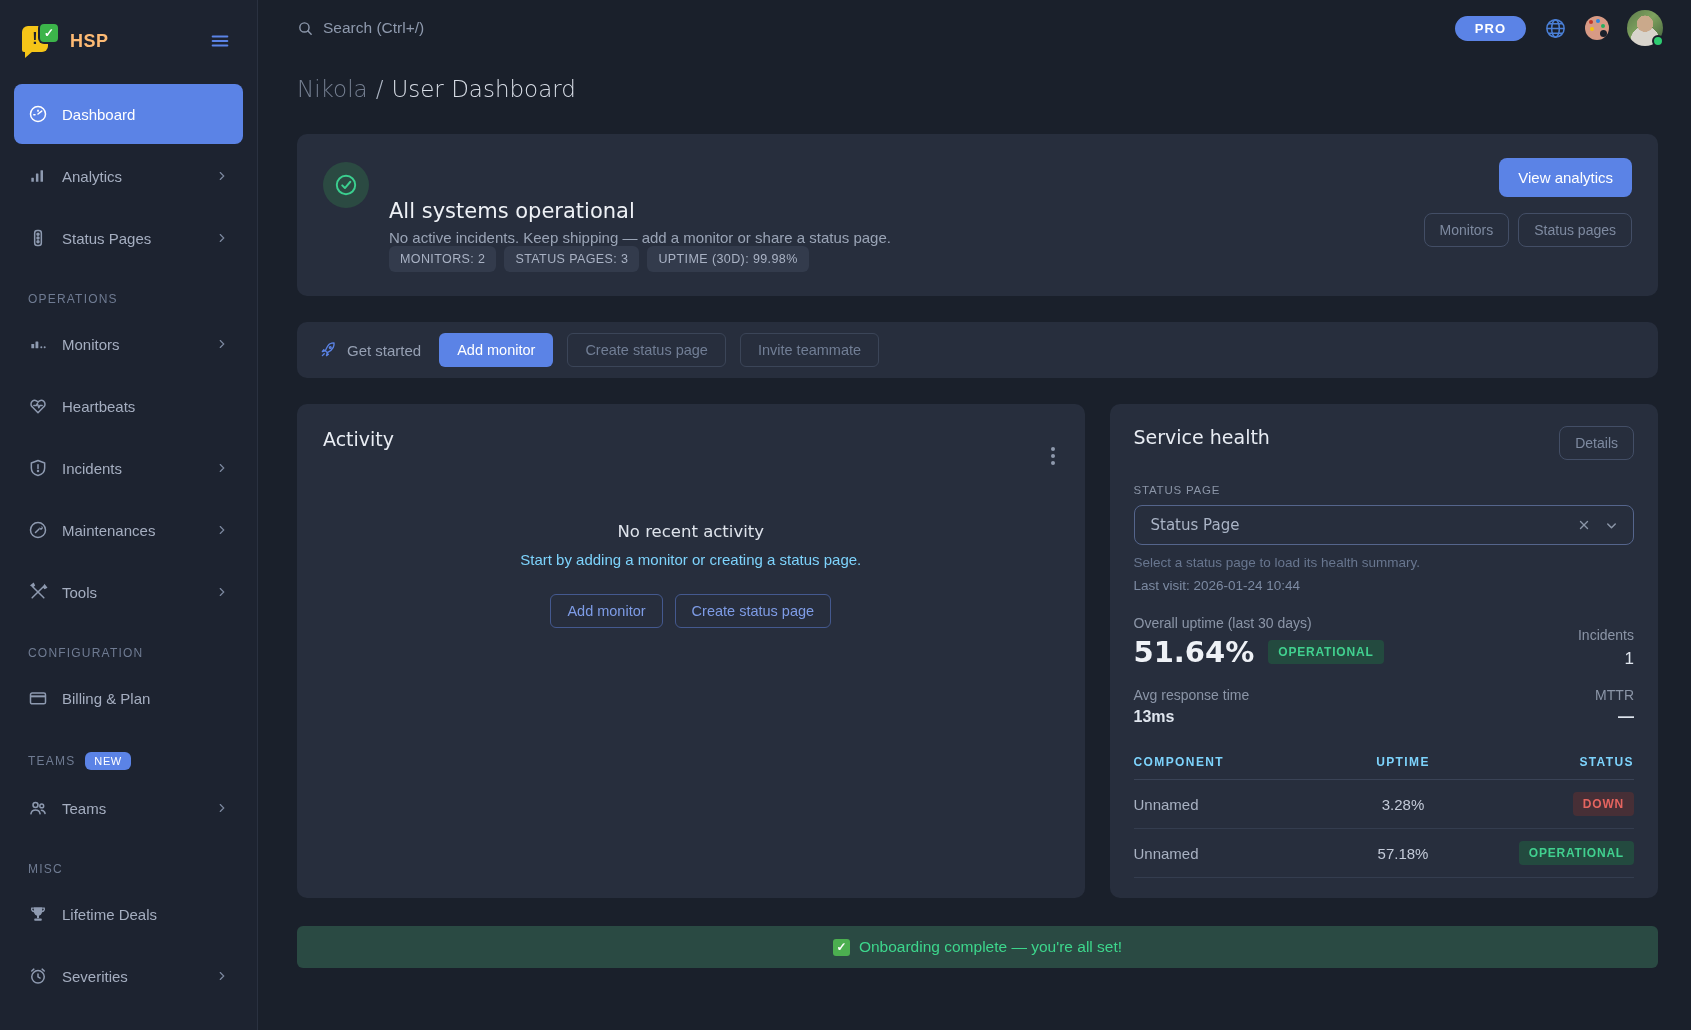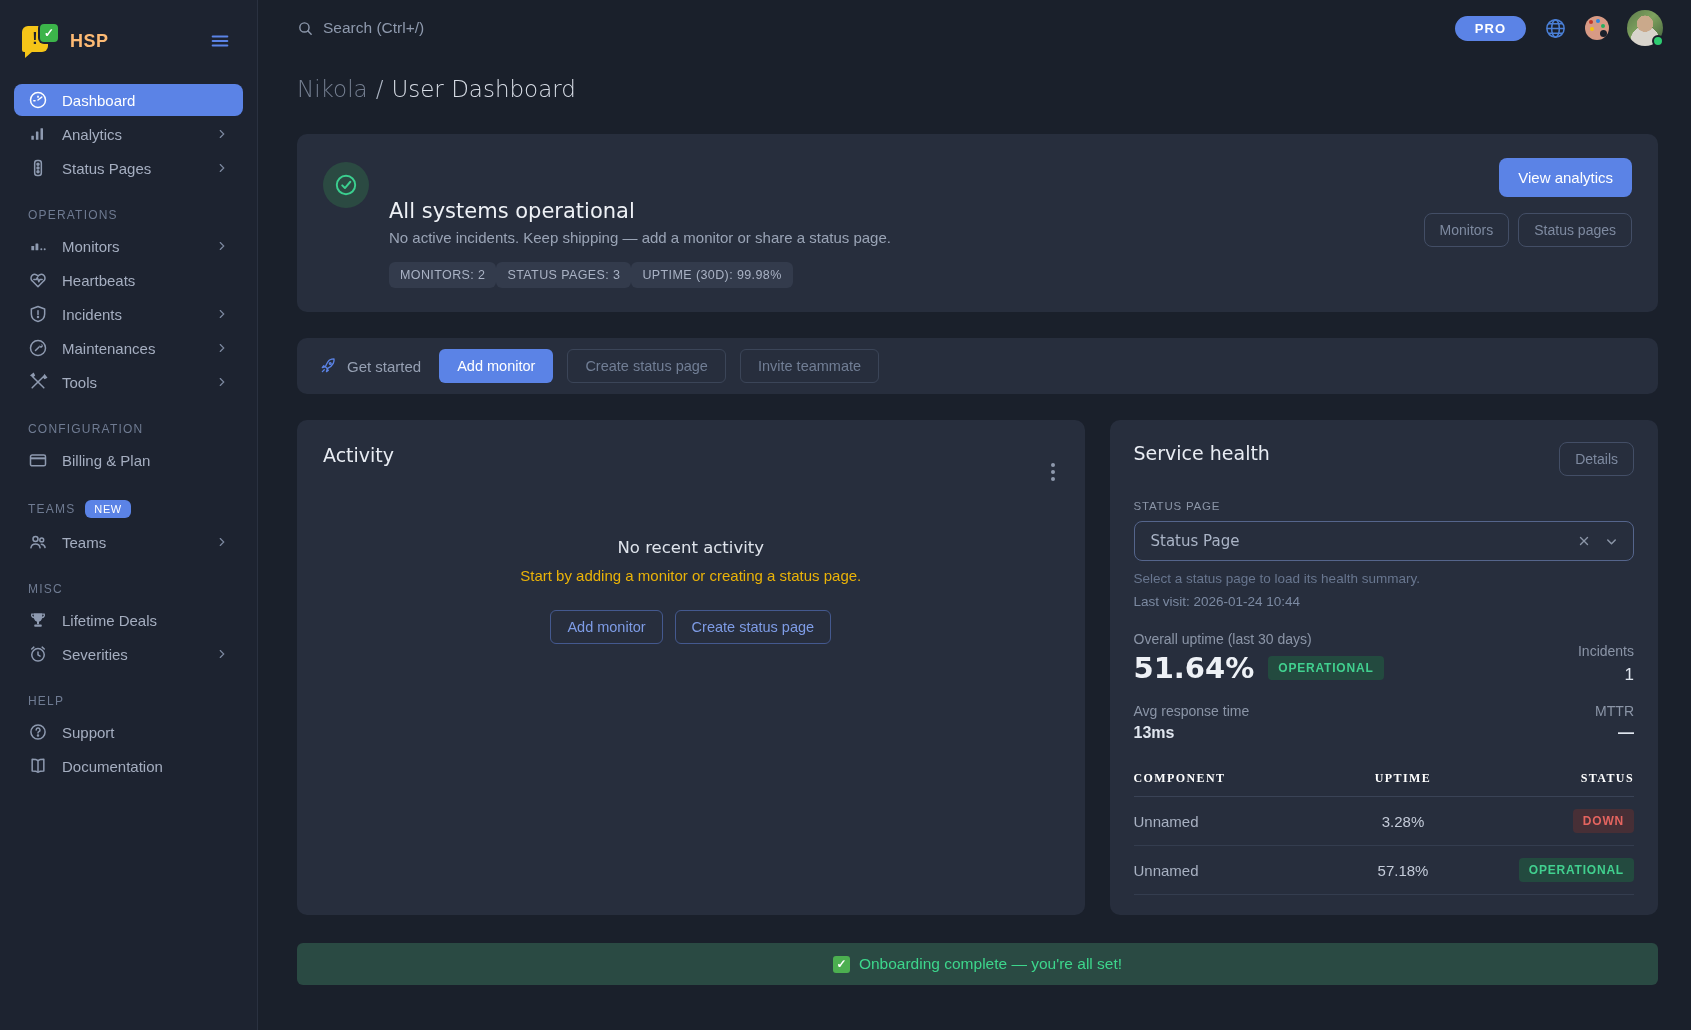--- a/index.html
+++ b/index.html
@@ -38,21 +38,21 @@
     background:#35bife; background:#3cb44a; border-radius:4px;
     display:flex; align-items:center; justify-content:center;
     color:#fff; font-size:12px; font-weight:bold;
     box-shadow:0 0 0 2px #1d2330;
   }
   .brand { font-size:18px; font-weight:bold; letter-spacing:.5px; color:#fdba74; flex:1; }
   .hamburger { color:#5b83e6; cursor:pointer; padding:4px; }
 
   .nav { padding:6px 0 0 0; }
   .nav-item {
-    display:flex; align-items:center; height:32px; margin:2px 14px;
+    display:flex; align-items:center; height:60px; margin:2px 14px;
     padding:0 14px; border-radius:8px; cursor:pointer;
     color:#a5aec0; font-size:15px;
   }
   .nav-item .ni-icon { width:20px; height:20px; margin-right:14px; color:#8e9ab0; }
   .nav-item .ni-label { flex:1; }
   .nav-item .ni-chev { color:#7d89a0; }
   .nav-item.active { background:#5b83e6; color:#ffffff; }
   .nav-item.active .ni-icon { color:#ffffff; }
   .section-hdr {
     display:flex; align-items:center; gap:10px;
@@ -112,21 +112,21 @@
 
   
   .hero { margin-top:32px; padding:24px 26px; display:flex; }
   .hero-left { display:flex; flex:1; }
   .ok-circle {
     width:46px; height:46px; border-radius:50%; background:#2b4a42;
     display:flex; align-items:center; justify-content:center; margin-right:20px; margin-top:4px;
   }
   .hero-title { font-family:"DejaVu Sans", sans-serif; font-size:21px; font-weight:400; color:#eef1f6;margin-top:41px; }
   .hero-sub { font-size:15px; color:#9aa4b6; margin-top:6px; }
-  .chip-row { display:flex; gap:0; margin-top:16px; }
+  .chip-row { display:flex; gap:8px; }
   .chip {
     background:#333b4c; color:#a9b2c4; font-size:12.5px; letter-spacing:.4px;
     padding:6px 11px; border-radius:6px;
   }
   .hero-right { display:flex; flex-direction:column; align-items:flex-end; justify-content:flex-start; gap:16px; }
   .btn-primary {
     background:#5b83e6; color:#fff; font-size:15px; border:none;
     padding:11px 19px; border-radius:8px; cursor:pointer; font-family:inherit;
   }
   .btn-ghost {
@@ -152,21 +152,21 @@
   .cols { display:flex; gap:25px; margin-top:26px; align-items:stretch; }
   .activity-card { flex:795; min-height:432px; padding:24px 26px; position:relative; }
   .health-card { flex:541; padding:22px 24px 20px 24px; }
 
   .card-title { font-family:"DejaVu Sans", sans-serif; font-size:19px; font-weight:400; color:#e8ecf3; }
   .kebab { position:absolute; top:36px; right:26px; cursor:pointer; padding:4px; }
   .kebab i { display:block; width:4px; height:4px; border-radius:50%; background:#8e99ad; margin:3px 0; }
 
   .empty-wrap { text-align:center; margin-top:72px; }
   .empty-title { font-family:"DejaVu Sans", sans-serif; font-size:16.5px; color:#dfe4ec; }
-  .empty-sub { font-size:15px; color:#eab308; margin-top:10px; }
+  .empty-sub { font-size:15px; color:#7dd3fc; margin-top:10px; }
   .empty-btns { display:flex; justify-content:center; gap:12px; margin-top:26px; }
   .btn-outline-blue {
     background:transparent; color:#7e9ce6; font-size:14.5px;
     border:1px solid #44598f; padding:8px 16px; border-radius:6px; cursor:pointer; font-family:inherit;
   }
 
   
   .health-head { display:flex; align-items:flex-start; justify-content:space-between; }
   .field-label { font-size:11.5px; letter-spacing:.8px; color:#8b95a7; margin-top:24px; }
   .select-box {
@@ -191,21 +191,21 @@
   .stat-right { text-align:right; }
   .stat-val { font-size:17px; color:#dfe5ee; margin-top:6px; }
   .stat-val-sm { font-size:16px; font-weight:bold; color:#dfe5ee; margin-top:5px; }
 
   .ht { width:100%; margin-top:20px; border-collapse:collapse; }
   .ht-head { display:flex; padding:9px 0 10px 0; border-bottom:1px solid #3a4356; }
   .ht-row { display:flex; align-items:center; padding:12px 0; border-bottom:1px solid #343d4f; }
   .c-comp { flex:1.25; text-align:left; }
   .c-up { flex:1; text-align:center; }
   .c-st { flex:1; text-align:right; }
-  .ht-head span { font-size:12px; font-weight:bold; letter-spacing:1.4px; color:#ffffff;font-family:Liberation Serif, serif; }
+  .ht-head span { font-size:12px; font-weight:bold; letter-spacing:1.4px; color:#7dd3fc; }
   .ht-row .c-comp { font-size:15px; color:#a8b1c2; }
   .ht-row .c-up { font-size:15px; color:#c3cad8; }
 
   
   .banner {
     margin-top:28px; height:42px; background:#2a4a43; border-radius:6px;
     display:flex; align-items:center; justify-content:center; gap:9px;
   }
   .check-square {
     width:17px; height:17px; background:#4caf50; border-radius:3px;

